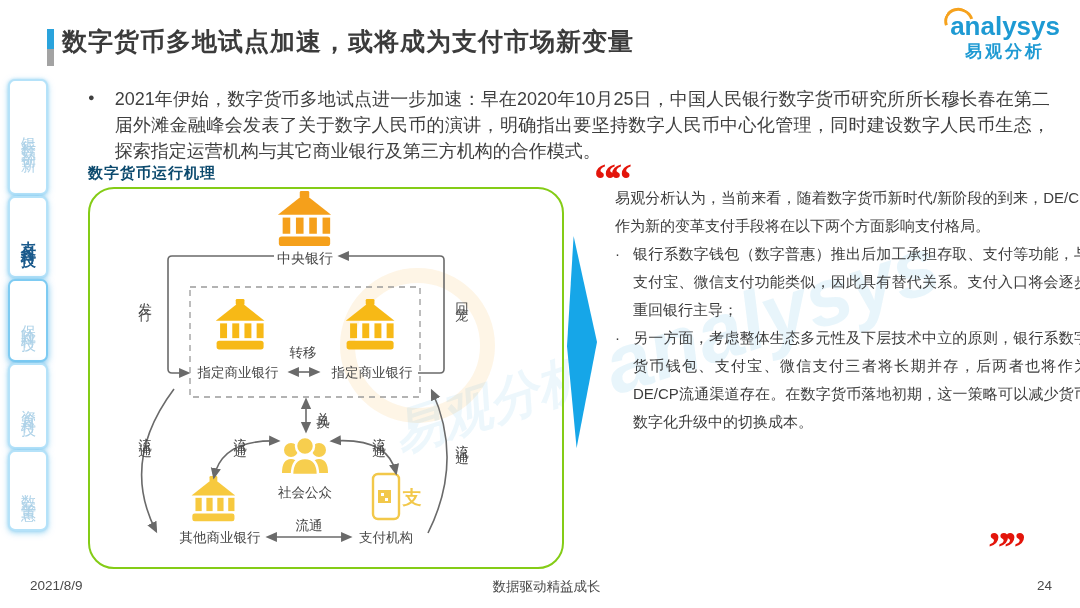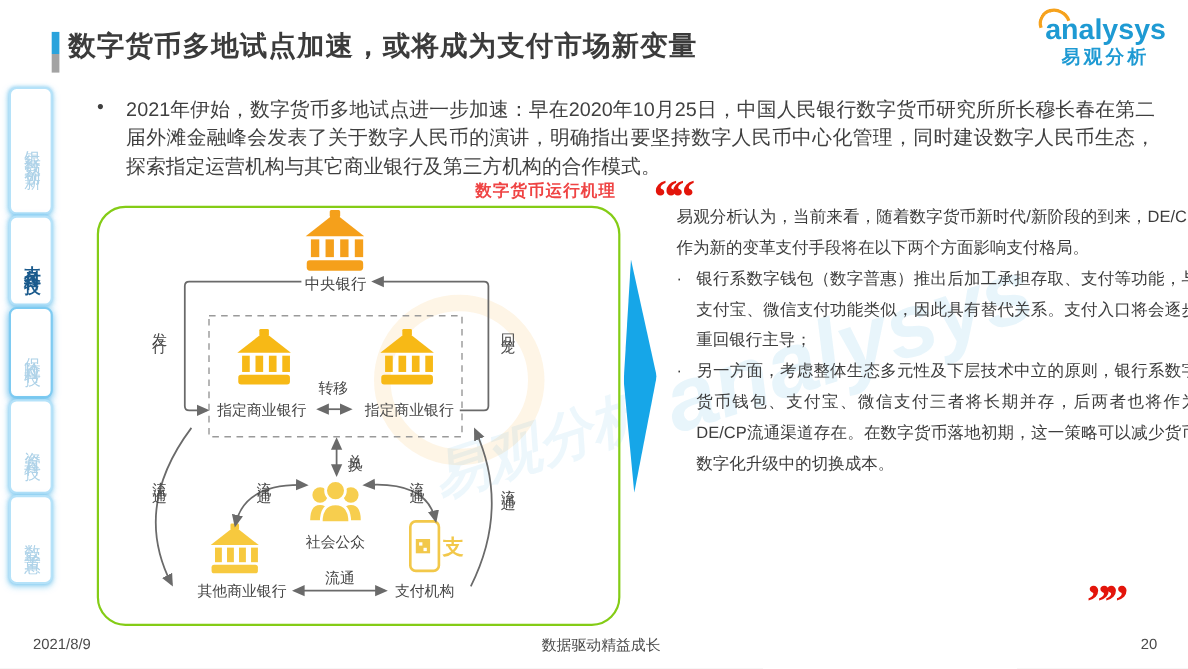--- a/index.html
+++ b/index.html
@@ -25,22 +25,22 @@
          writing-mode:vertical-rl;letter-spacing:4px;font-size:15px;color:#aed2e8;cursor:pointer;}
   .v-tab.active{color:#1a5a8c;font-weight:bold;}
   .v-tab.strong{border-color:#7ecbf2;box-shadow:0 2px 7px rgba(60,170,230,.75);}
 
   
   .intro{position:absolute;left:88px;top:86px;width:962px;display:flex;gap:20px;}
   .intro .dot{font-size:11px;margin-top:5px;color:#3f3f3f;}
   .intro .txt{font-size:18px;line-height:26px;color:#3f3f3f;text-align:justify;}
 
   
-  .diagram-title{position:absolute;left:88px;top:164px;width:472px;text-align:right;
-                 font-size:15px;font-weight:bold;color:#ef4444;letter-spacing:1px;}
+  .diagram-title{position:absolute;left:88px;top:164px;width:472px;text-align:left;
+                 font-size:15px;font-weight:bold;color:#0c4a6e;letter-spacing:1px;}
   .diagram-box{position:absolute;left:88px;top:187px;width:472px;height:378px;
                border:2px solid #84cc16;border-radius:26px;}
   .diagram-box svg{position:absolute;left:0;top:0;}
   .diagram-box svg text{font-family:"Liberation Sans","DejaVu Sans",sans-serif;}
   .wm-ring{position:absolute;left:340px;top:268px;width:125px;height:125px;border-radius:50%;
            border:15px solid rgba(246,162,29,.11);}
   .wm-text{position:absolute;font-style:italic;font-weight:bold;color:rgba(30,154,211,.10);
            transform:rotate(-18deg);white-space:nowrap;pointer-events:none;}
   .wm-a{left:598px;top:268px;font-size:82px;}
   .wm-b{left:390px;top:372px;font-size:50px;color:rgba(30,154,211,.08);}
@@ -193,15 +193,15 @@
       <li>
         <span class="mk">·</span>
         <span>另一方面，考虑整体生态多元性及下层技术中立的原则，银行系数字货币钱包、支付宝、微信支付三者将长期并存，后两者也将作为DE/CP流通渠道存在。在数字货币落地初期，这一策略可以减少货币数字化升级中的切换成本。</span>
       </li>
     </ul>
   </div>
   <div class="quote quote-close">””</div>
 
   <div class="footer-date">2021/8/9</div>
   <div class="footer-slogan">数据驱动精益成长</div>
-  <div class="footer-page">20</div>
+  <div class="footer-page">24</div>
 
 </div>
 
 </body></html>

